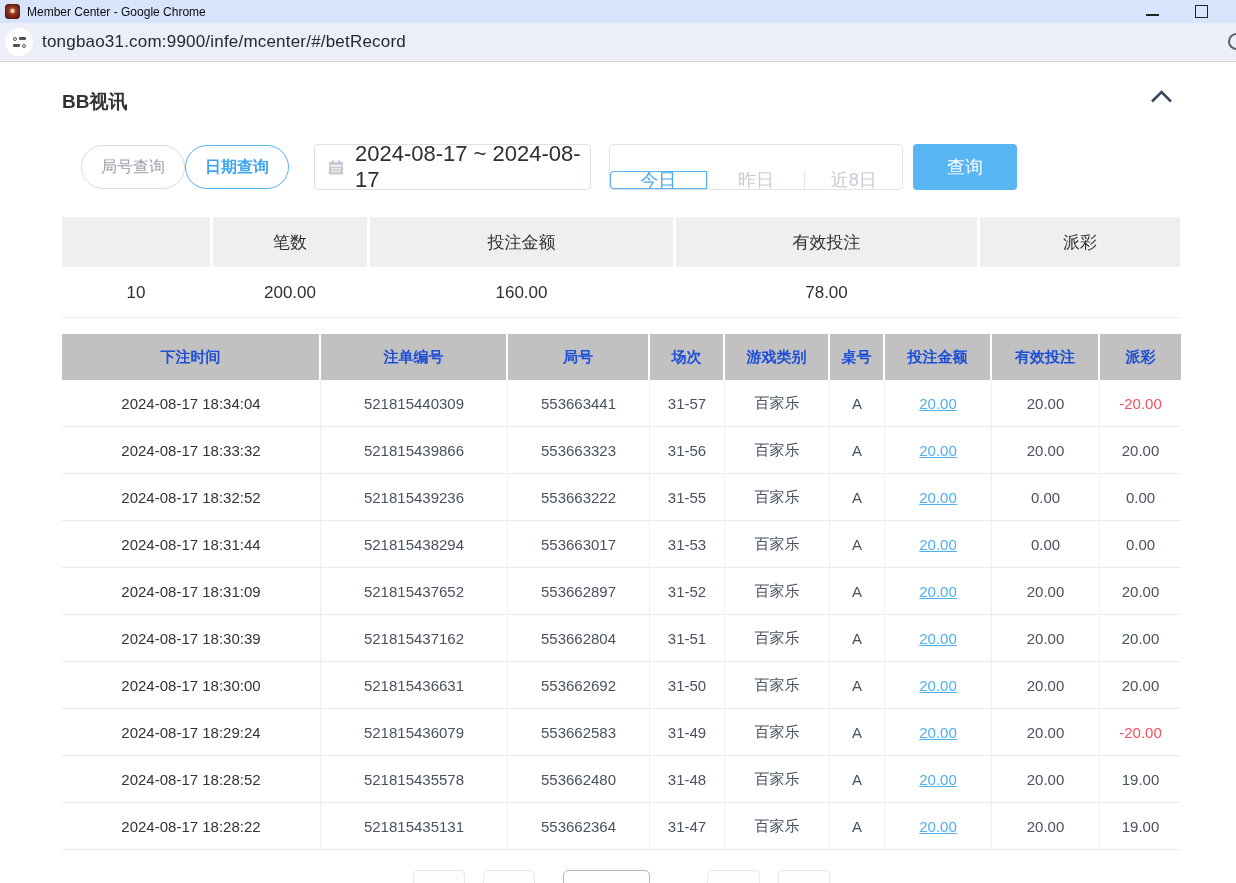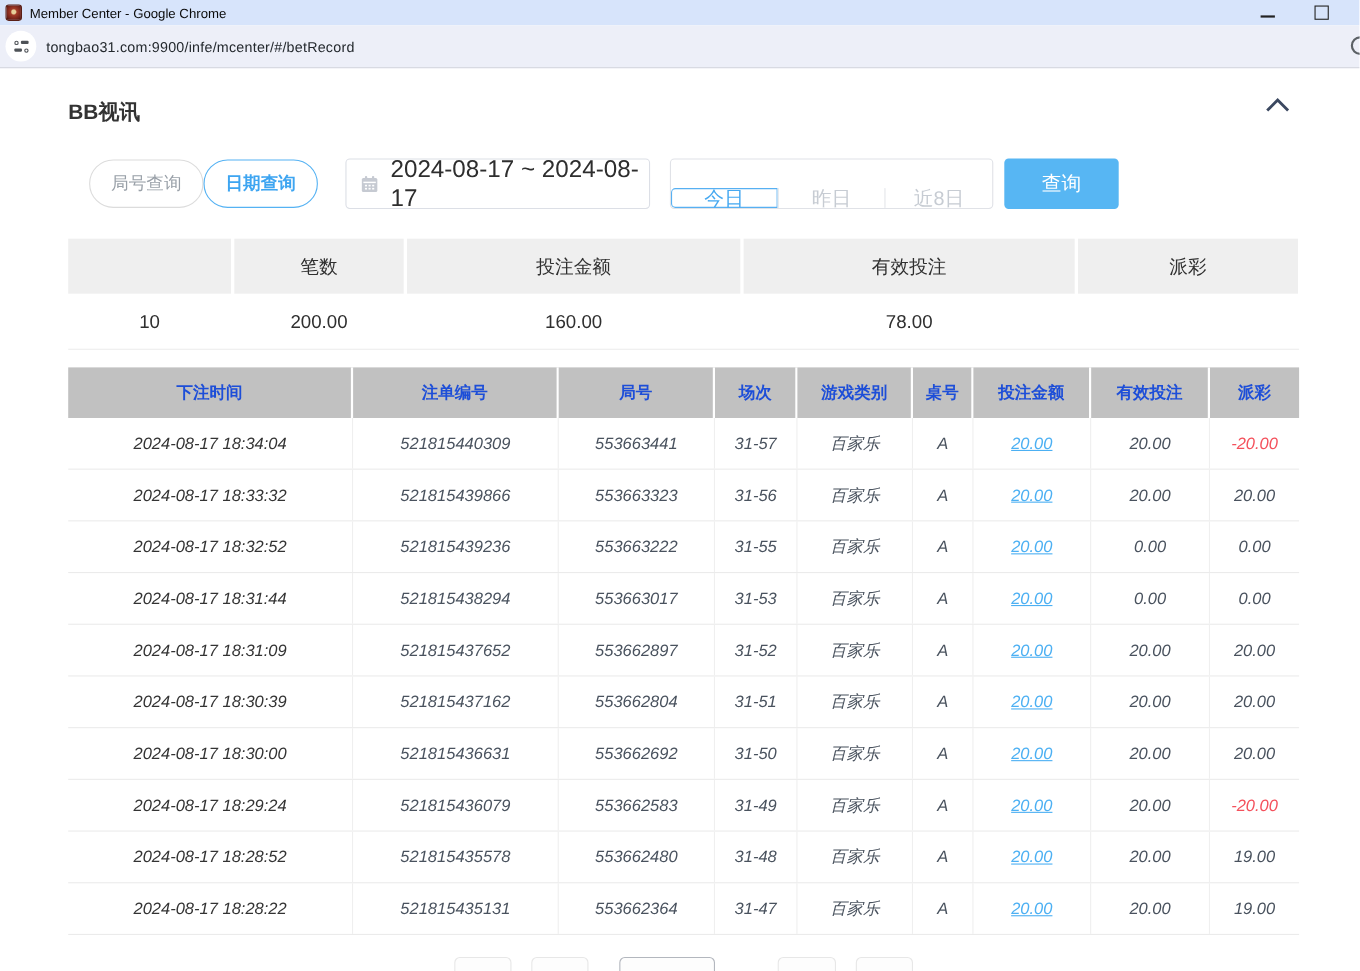--- a/index.html
+++ b/index.html
@@ -17,21 +17,21 @@
   .btn-min { width:13px; height:2px; background:#222; margin-top:6px; }
   .btn-max { width:13px; height:13px; border:1.5px solid #222; background:transparent; }
 
   .addressbar { height:39px; background:#edeff8; display:flex; align-items:center;
     border-bottom:1px solid #d5d7df; position:relative; }
   .site-chip { width:28px; height:28px; border-radius:50%; background:#fff; margin-left:5px;
     display:flex; flex-direction:column; justify-content:center; align-items:center; gap:3px; cursor:pointer; }
   .slider-row { display:flex; align-items:center; gap:2px; }
   .sl-dot { width:4px; height:4px; border-radius:50%; border:1.5px solid #4e5257; }
   .sl-dash { width:7px; height:2.5px; background:#4e5257; border-radius:1px; }
-  .url-text { margin-left:9px; font-size:13px; color:#24292e; letter-spacing:.2px; }
+  .url-text { margin-left:9px; font-size:17px; color:#24292e; letter-spacing:.2px; }
   .edge-icon { position:absolute; right:-9px; top:10px; width:17px; height:17px;
     border:2px solid #5c6166; border-radius:50%; }
 
   
   .content { padding:27px 55px 0 62px; }
   .page-header { display:flex; justify-content:space-between; align-items:flex-start; }
   .page-title { font-size:19px; font-weight:bold; color:#333; }
   .collapse { padding-right:8px; cursor:pointer; }
 
   .filter-row { margin-top:29px; display:flex; align-items:center; }
@@ -64,21 +64,21 @@
   .sum-row .sum-cell:nth-child(3){ width:303px; }
   .sum-row .sum-cell:nth-child(4){ width:301px; }
   .sum-row .sum-cell:nth-child(5){ width:200px; }
 
   
   .main-table { margin-top:16px; }
   .grid { display:grid; grid-template-columns:259px 187px 142px 75px 105px 55px 107px 108px 81px; }
   .th { height:46px; background:#c1c1c1; color:#1d4ed8; font-size:15px; font-weight:bold;
     display:flex; align-items:center; justify-content:center; border-right:2px solid #fff; }
   .th:last-child { border-right:none; }
-  .trow { border-bottom:1px solid #ebebeb;font-style:italic; }
+  .trow { border-bottom:1px solid #ebebeb; }
   .td { height:46px; display:flex; align-items:center; justify-content:center; font-size:15px;
     color:#49525e; border-right:1px solid #efefef; }
   .td:last-child { border-right:none; }
   .td-time { color:#333; }
   .link { color:#4cb0f3; text-decoration:underline; cursor:pointer; }
   .neg { color:#f4515c; }
 
   
   .pag { position:absolute; top:870px; height:28px; background:#fdfdfd;
     border:1px solid #e7e7e7; border-radius:5px; cursor:pointer; }

